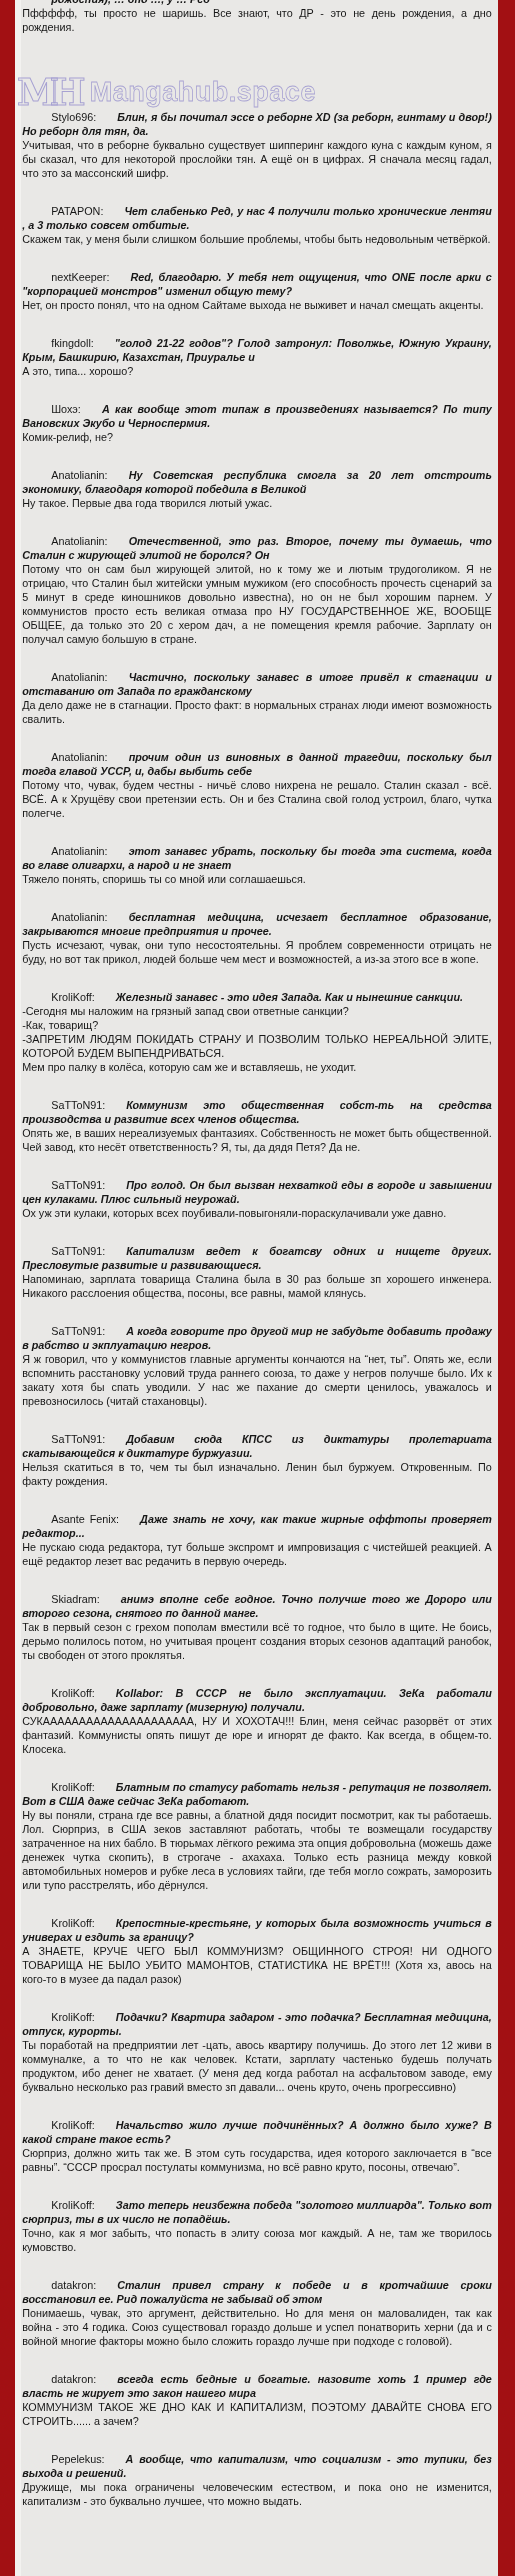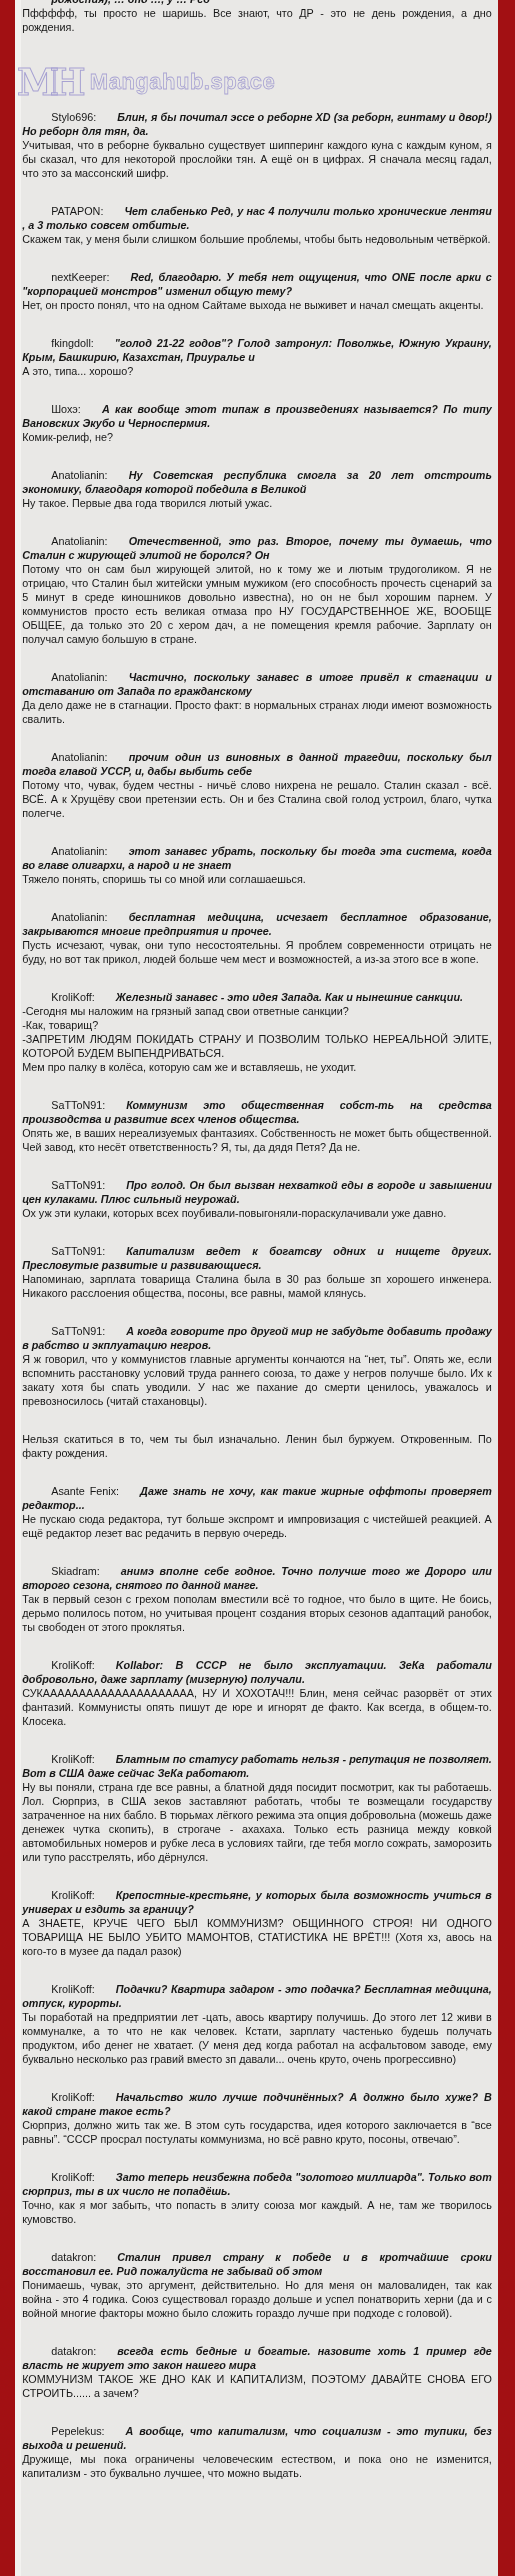--- a/index.html
+++ b/index.html
@@ -11,25 +11,25 @@
            padding:0 6.2px 18.5px 7.2px;
            color:#171717;font-size:10.8px;line-height:14px;}
   p{margin:0;}
   .q{font-weight:bold;font-style:italic;text-align:justify;text-indent:29px;}
   .q .u{font-weight:normal;font-style:normal;padding-right:21px;}
   .r{text-align:justify;}
   .c{margin-top:24px;}
   .clipline{margin-top:-7.7px;}
   #comments{margin-top:76px;}
   
-  .watermark{position:absolute;top:63px;left:2.1px;display:flex;align-items:center;
+  .watermark{position:absolute;top:73px;left:2.1px;display:flex;align-items:center;
              pointer-events:none;opacity:.85;text-align:center;}
   .wm-logo{font-family:"DejaVu Serif", serif;font-size:38px;line-height:38px;font-weight:bold;
            color:transparent;-webkit-text-stroke:1px #9c96cf;letter-spacing:-9.3px;margin-right:13.4px;}
-  .wm-text{font-size:22px;font-weight:bold;color:transparent;
+  .wm-text{font-size:27px;font-weight:bold;color:transparent;
            -webkit-text-stroke:0.8px #9c96cf;letter-spacing:0.5px;}
 </style>
 </head>
 <body>
 
 <div class="page">
   <div class="content">
     <p class="q clipline">рождения), … дно …, у … Ред</p>
     <p class="r">Пффффф, ты просто не шаришь. Все знают, что ДР - это не день рождения, а дно рождения.</p>
 
@@ -100,20 +100,21 @@
         </div>
         <div class="c">
           <p class="q"><span class="u">SaTToN91:</span><span>Капитализм ведет к богатсву одних и нищете других. Пресловутые развитые и развивающиеся.</span></p>
           <p class="r">Напоминаю, зарплата товарища Сталина была в 30 раз больше зп хорошего инженера. Никакого расслоения общества, посоны, все равны, мамой клянусь.</p>
         </div>
         <div class="c">
           <p class="q"><span class="u">SaTToN91:</span><span>А когда говорите про другой мир не забудьте добавить продажу в рабство и экплуатацию негров.</span></p>
           <p class="r">Я ж говорил, что у коммунистов главные аргументы кончаются на “нет, ты”. Опять же, если вспомнить расстановку условий труда раннего союза, то даже у негров получше было. Их к закату хотя бы спать уводили. У нас же пахание до смерти ценилось, уважалось и превозносилось (читай стахановцы).</p>
         </div>
         <div class="c">
+          <p class="q"><span class="u">SaTToN91:</span><span>Добавим сюда КПСС из диктатуры пролетариата скатывающейся к диктатуре буржуазии.</span></p>
           <p class="r">Нельзя скатиться в то, чем ты был изначально. Ленин был буржуем. Откровенным. По факту рождения.</p>
         </div>
         <div class="c">
           <p class="q"><span class="u">Asante Fenix:</span><span>Даже знать не хочу, как такие жирные оффтопы проверяет редактор...</span></p>
           <p class="r">Не пускаю сюда редактора, тут больше экспромт и импровизация с чистейшей реакцией. А ещё редактор лезет вас редачить в первую очередь.</p>
         </div>
         <div class="c">
           <p class="q"><span class="u">Skiadram:</span><span>анимэ вполне себе годное. Точно получше того же Дороро или второго сезона, снятого по данной манге.</span></p>
           <p class="r">Так в первый сезон с грехом пополам вместили всё то годное, что было в щите. Не боись, дерьмо полилось потом, но учитывая процент создания вторых сезонов адаптаций ранобок, ты свободен от этого проклятья.</p>
         </div>

